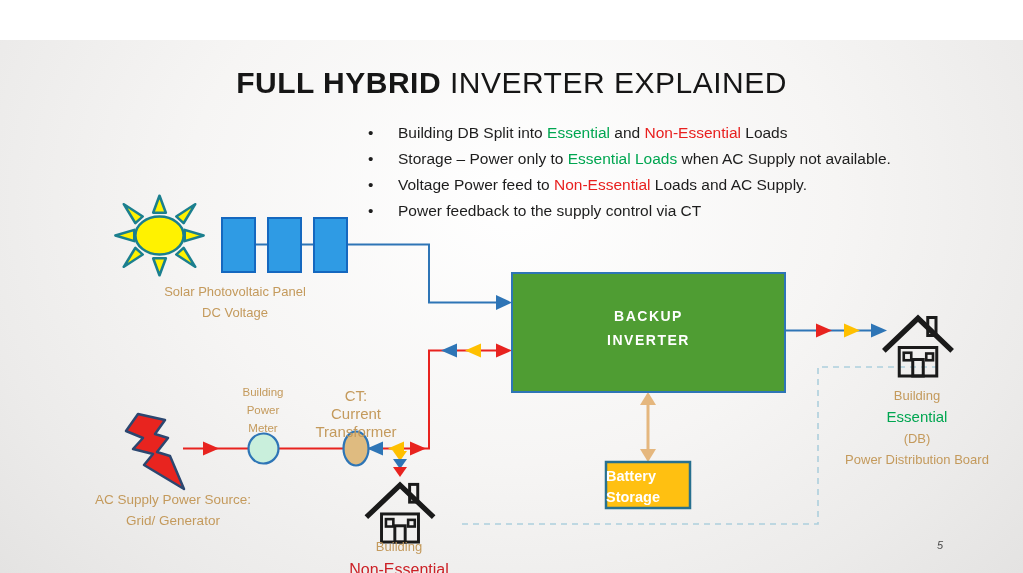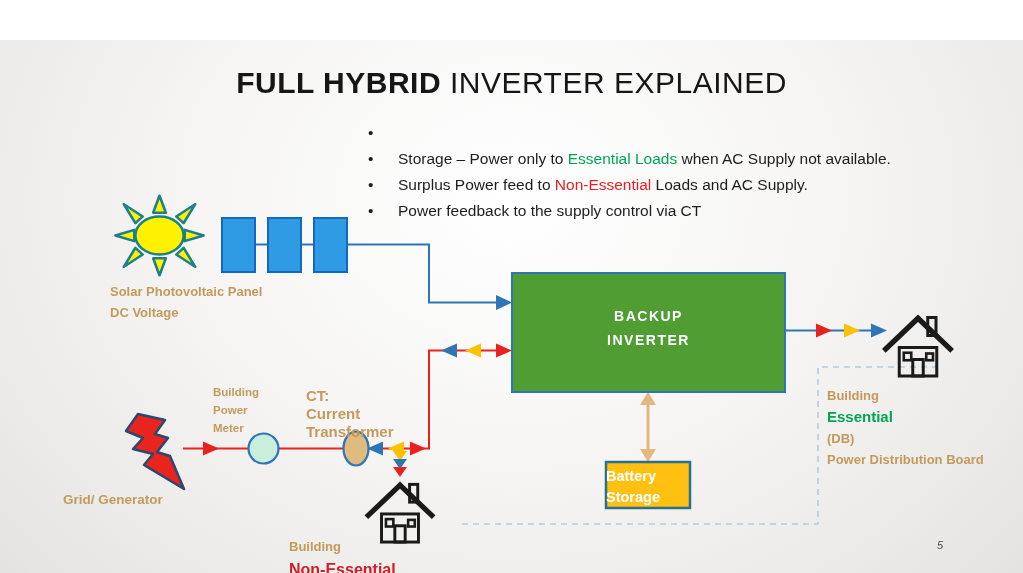--- a/index.html
+++ b/index.html
@@ -17,21 +17,21 @@
   #title .t-bold{font-weight:800;}
   #title .t-reg{font-weight:400;}
   
   #bullets{top:83px;left:362px;width:630px;}
   .bullet-row{display:flex;margin-bottom:7px;font-size:15.5px;line-height:19px;color:#1d1d1d;}
   .bullet-dot{width:30px;text-align:left;padding-left:6px;color:#1d1d1d;flex:0 0 30px;}
   .bullet-text span{white-space:pre-wrap;}
   .seg-green{color:#00a651;}
   .seg-red{color:#e8201f;}
   
-  .tan{color:#c49a5c;font-weight:700;}
+  .tan{color:#c49a5c;font-weight:400;text-align:center;}
   #solar-label{top:241px;left:110px;width:250px;font-size:13px;line-height:21px;}
   #meter-label{top:343px;left:213px;width:100px;font-size:11.5px;line-height:18px;}
   #ct-label{top:347px;left:306px;width:100px;font-size:15px;line-height:18px;}
   #ac-label{top:449px;left:63px;width:220px;font-size:13.5px;line-height:21px;}
   #essential-label{top:345px;left:827px;width:180px;font-size:13px;line-height:21px;}
   #essential-label .big-green{color:#00a651;font-size:15px;line-height:22px;}
   #nonessential-label{top:496px;left:289px;width:220px;font-size:13px;line-height:22px;}
   #nonessential-label .big-red{color:#cc2026;font-size:16px;line-height:23px;}
   
   #inverter-text{top:264px;left:512px;width:273px;text-align:center;color:#ffffff;font-size:14px;font-weight:600;letter-spacing:1.5px;line-height:24px;}
@@ -42,28 +42,29 @@
 </head>
 <body>
 
 <div id="slide">
 
   <div class="abs" id="title"><span class="t-bold">FULL HYBRID</span><span class="t-reg"> INVERTER EXPLAINED</span></div>
 
   <div class="abs" id="bullets">
     <div class="bullet-row">
       <div class="bullet-dot">•</div>
+      <div class="bullet-text"><span>Building DB Split into </span><span class="seg-green">Essential</span><span> and </span><span class="seg-red">Non-Essential</span><span> Loads</span></div>
     </div>
     <div class="bullet-row">
       <div class="bullet-dot">•</div>
       <div class="bullet-text"><span>Storage – Power only to </span><span class="seg-green">Essential Loads</span><span> when AC Supply not available.</span></div>
     </div>
     <div class="bullet-row">
       <div class="bullet-dot">•</div>
-      <div class="bullet-text"><span>Surplus Power feed to </span><span class="seg-red">Non-Essential</span><span> Loads and AC Supply.</span></div>
+      <div class="bullet-text"><span>Voltage Power feed to </span><span class="seg-red">Non-Essential</span><span> Loads and AC Supply.</span></div>
     </div>
     <div class="bullet-row">
       <div class="bullet-dot">•</div>
       <div class="bullet-text"><span>Power feedback to the supply control via CT</span></div>
     </div>
   </div>
 
   <svg class="abs" style="top:0;left:0" width="1023" height="573" viewBox="0 0 1023 573">
     <defs>
       <symbol id="house" viewBox="0 0 100 92">
@@ -159,20 +160,21 @@
     <div>Building</div>
     <div>Power</div>
     <div>Meter</div>
   </div>
   <div class="abs tan" id="ct-label">
     <div>CT:</div>
     <div>Current</div>
     <div>Transformer</div>
   </div>
   <div class="abs tan" id="ac-label">
+    <div>AC Supply Power Source:</div>
     <div>Grid/ Generator</div>
   </div>
   <div class="abs tan" id="essential-label">
     <div>Building</div>
     <div class="big-green">Essential</div>
     <div>(DB)</div>
     <div>Power Distribution Board</div>
   </div>
   <div class="abs tan" id="nonessential-label">
     <div>Building</div>

